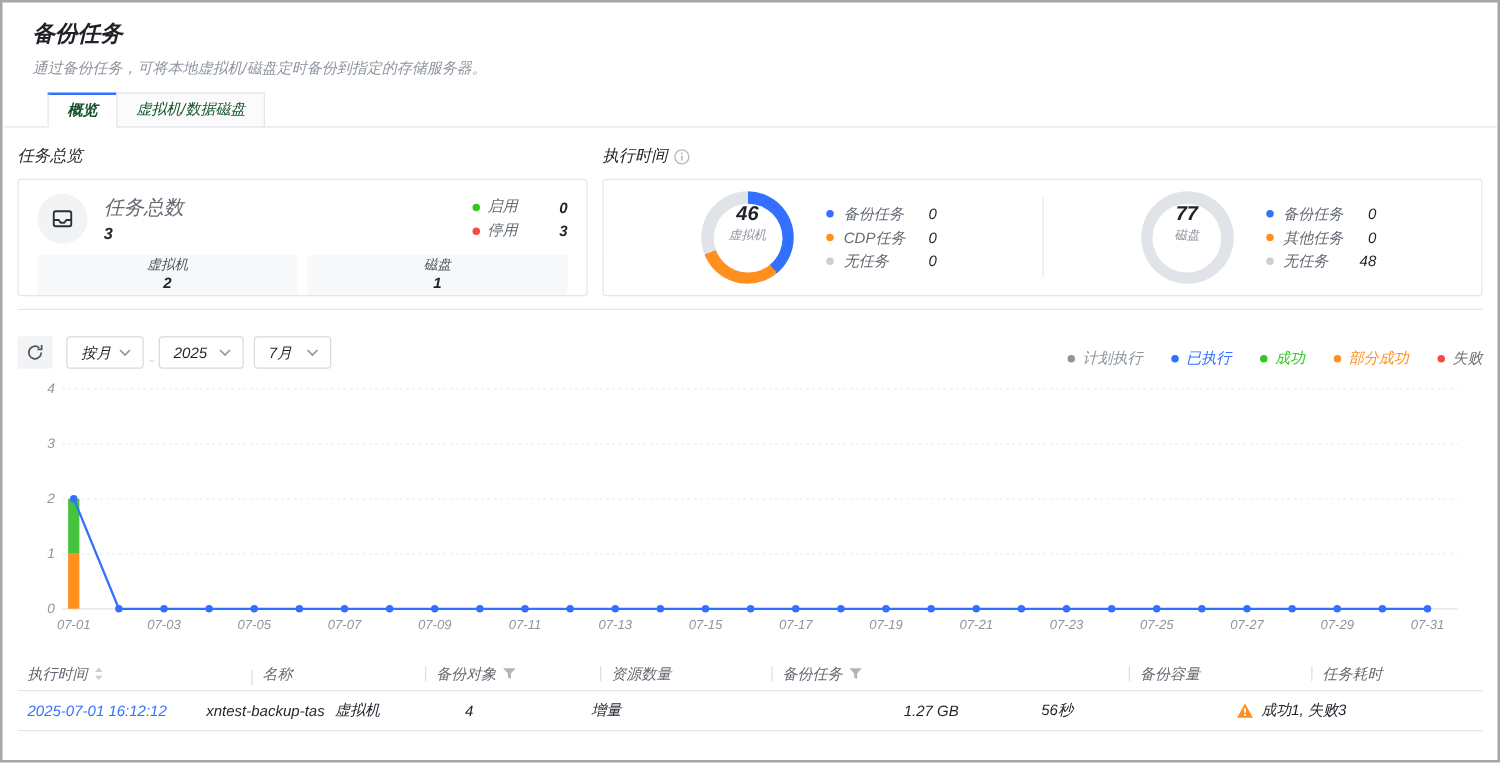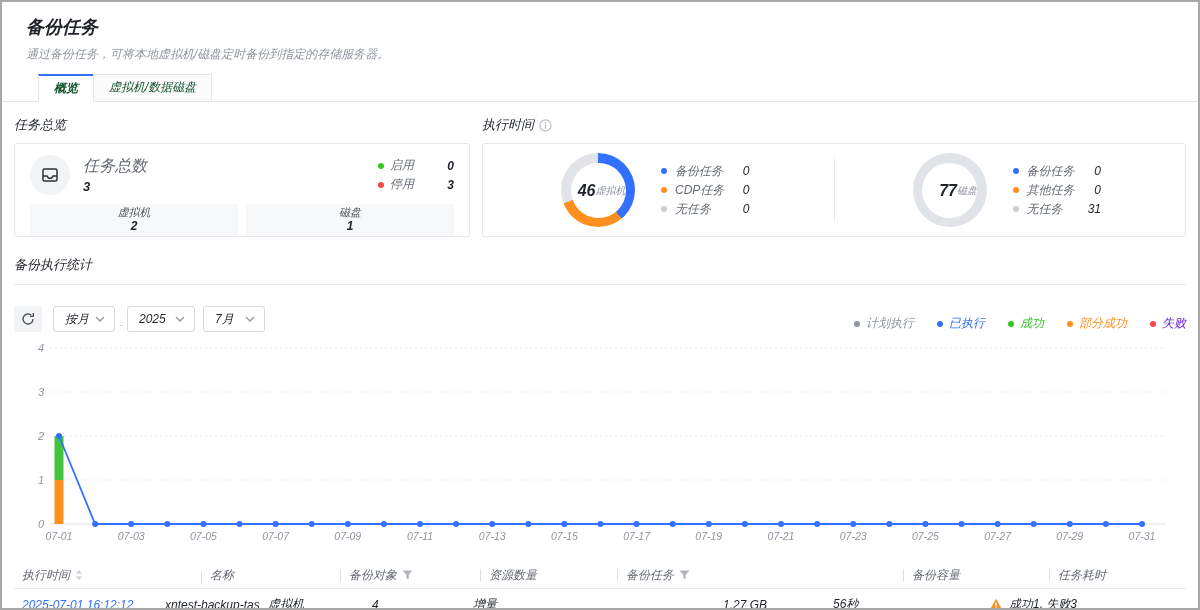--- a/index.html
+++ b/index.html
@@ -39,21 +39,21 @@
   .state-val { margin-left:auto; font-size:12px; font-weight:bold; color:#1f2329; }
   .task-chips { display:flex; gap:8px; margin-top:7px; }
   .chip { flex:1; background:#f7f8fa; border-radius:2px; text-align:center; padding:2px 0 3px; }
   .chip .lbl { font-size:11px; color:#51565d; line-height:13px; }
   .chip .val { font-size:12px; font-weight:bold; color:#1f2329; line-height:14px; }
 
   .res-panel { display:flex; align-items:center; }
   .res-group { flex:1; display:flex; align-items:center; padding-left:78px; min-width:0; }
   .vdiv { width:1px; height:64px; background:#e8eaed; flex:none; }
   .donut { width:74px; height:74px; border-radius:50%; display:flex; align-items:center; justify-content:center; flex:none; }
-  .donut-hole { width:55px; height:55px; border-radius:50%; background:#fff; display:flex; flex-direction:row; align-items:center; justify-content:flex-end; }
+  .donut-hole { width:55px; height:55px; border-radius:50%; background:#fff; display:flex; flex-direction:column; align-items:center; justify-content:flex-start; }
   .donut-value { font-size:16px; font-weight:bold; color:#1f2329; line-height:17px; }
   .donut-label { font-size:10px; color:#8f959e; margin-top:1px; }
   .res-legend { flex:1; margin-left:26px; padding-right:84px; }
   .rl-row { display:flex; align-items:center; height:15px; margin:4px 0; }
   .rl-lbl { font-size:12px; color:#646a73; margin-left:8px; }
   .rl-val { margin-left:auto; font-size:12px; color:#1f2329; }
 
   .stats-head { margin-top:19px; }
   .stats-divider { border-top:1px solid #e5e6eb; margin-top:10px; }
   .controls-row { display:flex; align-items:flex-end; margin-top:20px; height:27px; }
@@ -196,31 +196,28 @@
                   <span class="rl-val">0</span>
                 </div>
                 <div class="rl-row">
                   <span class="dot" style="background: rgb(255, 143, 31);"></span>
                   <span class="rl-lbl">其他任务</span>
                   <span class="rl-val">0</span>
                 </div>
                 <div class="rl-row">
                   <span class="dot" style="background: rgb(201, 205, 212);"></span>
                   <span class="rl-lbl">无任务</span>
-                  <span class="rl-val">31</span>
+                  <span class="rl-val">48</span>
                 </div>
               </div>
             </div>
           </div>
       </section>
     </div>
 
-    <div class="stats-head">
-      <div class="section-title">备份执行统计</div>
-    </div>
     <div class="stats-divider"></div>
 
     <div class="controls-row">
       <button class="refresh-btn">
         <svg width="14" height="14" viewBox="0 0 14 14">
             <path d="M12 7a5 5 0 1 1-1.6-3.67" fill="none" stroke="#51565d" stroke-width="1.4"></path>
             <path d="M12.3 1 v3.4 h-3.4" fill="none" stroke="#51565d" stroke-width="1.4"></path>
           </svg>
       </button>
       <div class="select sel-mode">
@@ -254,21 +251,21 @@
           <span class="cl-item">
             <span class="dot" style="background: rgb(52, 199, 36);"></span>
             <span style="color: rgb(52, 199, 36);">成功</span>
           </span>
           <span class="cl-item">
             <span class="dot" style="background: rgb(255, 143, 31);"></span>
             <span style="color: rgb(255, 143, 31);">部分成功</span>
           </span>
           <span class="cl-item">
             <span class="dot" style="background: rgb(245, 74, 69);"></span>
-            <span style="color: #6d28d9;">失败</span>
+            <span style="color: #737373;">失败</span>
           </span>
         </div>
     </div>
 
     <div class="chart-wrap">
       <svg id="chart" width="1176" height="218" viewBox="0 0 1176 218">
           <line x1="36" y1="12" x2="1152" y2="12" stroke="#e9ebee" stroke-width="1" stroke-dasharray="2 3"></line>
           <text x="30" y="15.5" text-anchor="end" font-size="11" fill="#8f959e">4</text>
           <line x1="36" y1="56" x2="1152" y2="56" stroke="#e9ebee" stroke-width="1" stroke-dasharray="2 3"></line>
           <text x="30" y="59.5" text-anchor="end" font-size="11" fill="#8f959e">3</text>

